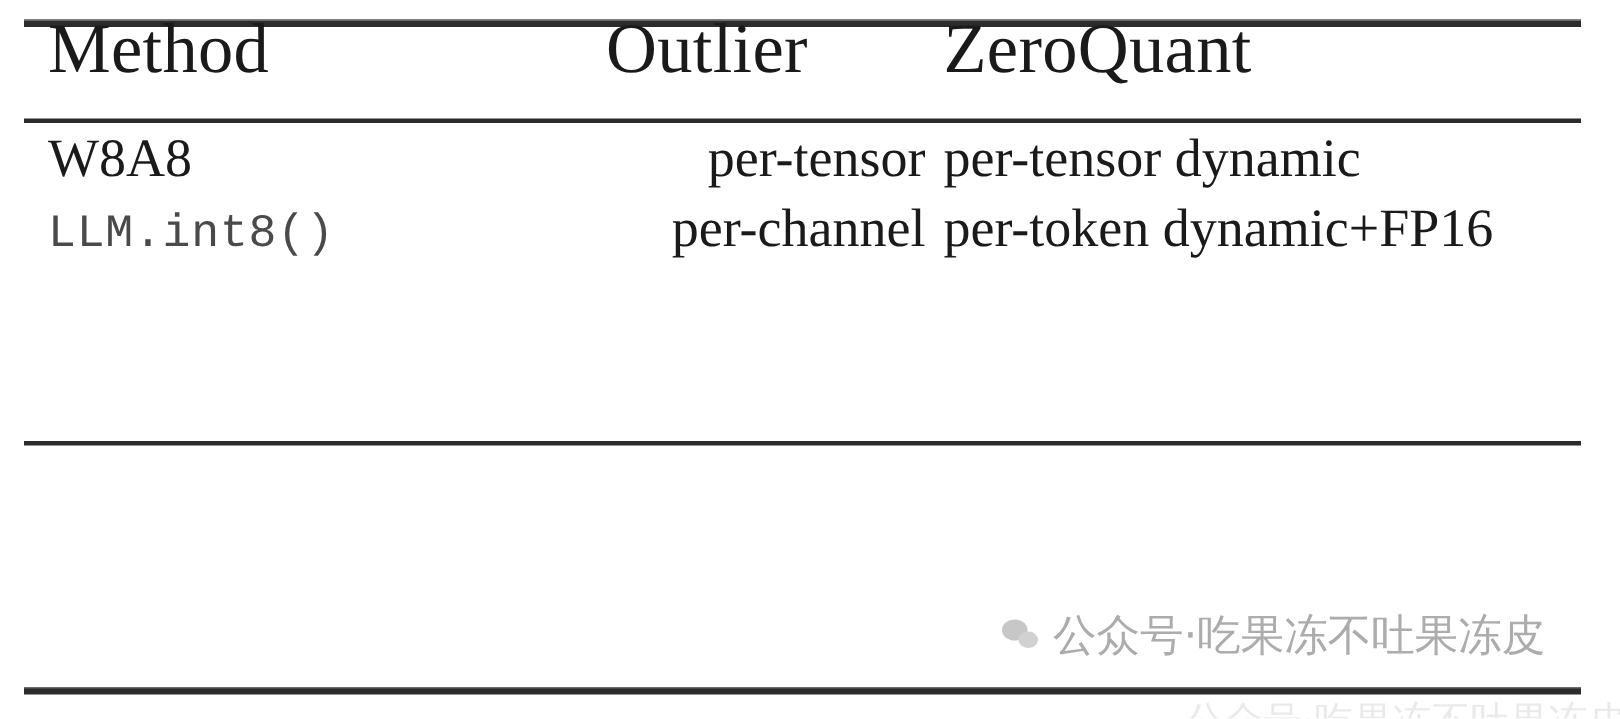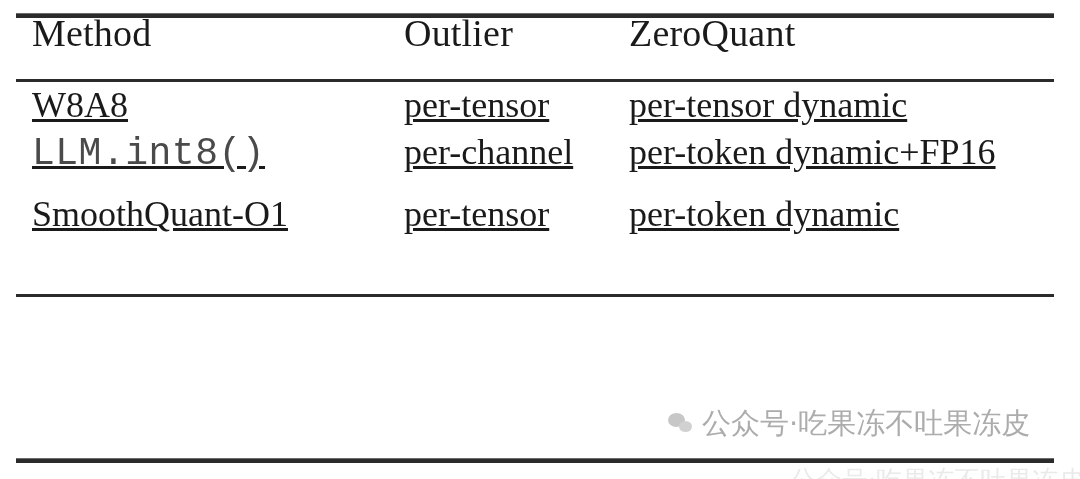--- a/index.html
+++ b/index.html
@@ -49,45 +49,44 @@
 
   .tbl th, .tbl td {
     text-align: left;
     vertical-align: baseline;
     padding: 0;
     font-weight: normal;
   }
 
   .hdr-row th {
     height: 66px;
-    font-size: 38px;
+    font-size: 47px;
     line-height: 66px;
     letter-spacing: 0.2px;
   }
   .hdr-row th .cellpad { display: block; padding-left: 32px; }
   .hdr-row th.col-weight .cellpad { padding-left: 12px; }
   .hdr-row th.col-act .cellpad { padding-left: 12px; }
 
   .sec-a-spacer { height: 16px; }
   .sec-b-spacer { height: 14px; }
 
   .body-row td {
     height: 47px;
     font-size: 36px;
     line-height: 47px;
     white-space: nowrap;
-    text-decoration: underline;
   }
   .body-row td .cellpad { display: block; padding-left: 32px; }
-  .body-row td.col-weight .cellpad { padding-left: 12px; }
+  .body-row td.col-weight .cellpad { padding-left: 12px; text-align: right; }
   .body-row td.col-act .cellpad { padding-left: 12px; }
 
   .mono {
     font-family: "Liberation Mono", "DejaVu Sans Mono", monospace;
-    font-size: 38px;
+    font-size: 31px;
     color: #4a4a4a;
     letter-spacing: 0.5px;
   }
 
   
   .watermark {
     position: absolute;
     left: 668px;
     top: 404px;
     display: flex;
@@ -190,31 +189,20 @@
         </td>
       </tr>
 
     </tbody>
 
     <tbody>
       <tr class="sec-b-spacer">
           <td colspan="3"></td>
         </tr>
 
-      <tr class="body-row">
-        <td class="col-method">
-          <span class="cellpad">SmoothQuant-O1</span>
-        </td>
-        <td class="col-weight">
-          <span class="cellpad">per-tensor</span>
-        </td>
-        <td class="col-act">
-          <span class="cellpad">per-token dynamic</span>
-        </td>
-      </tr>
 
 
     </tbody>
   </table>
 
   <div class="watermark">
     <span class="wm-logo"></span>
     <span>公众号·吃果冻不吐果冻皮</span>
   </div>
 

